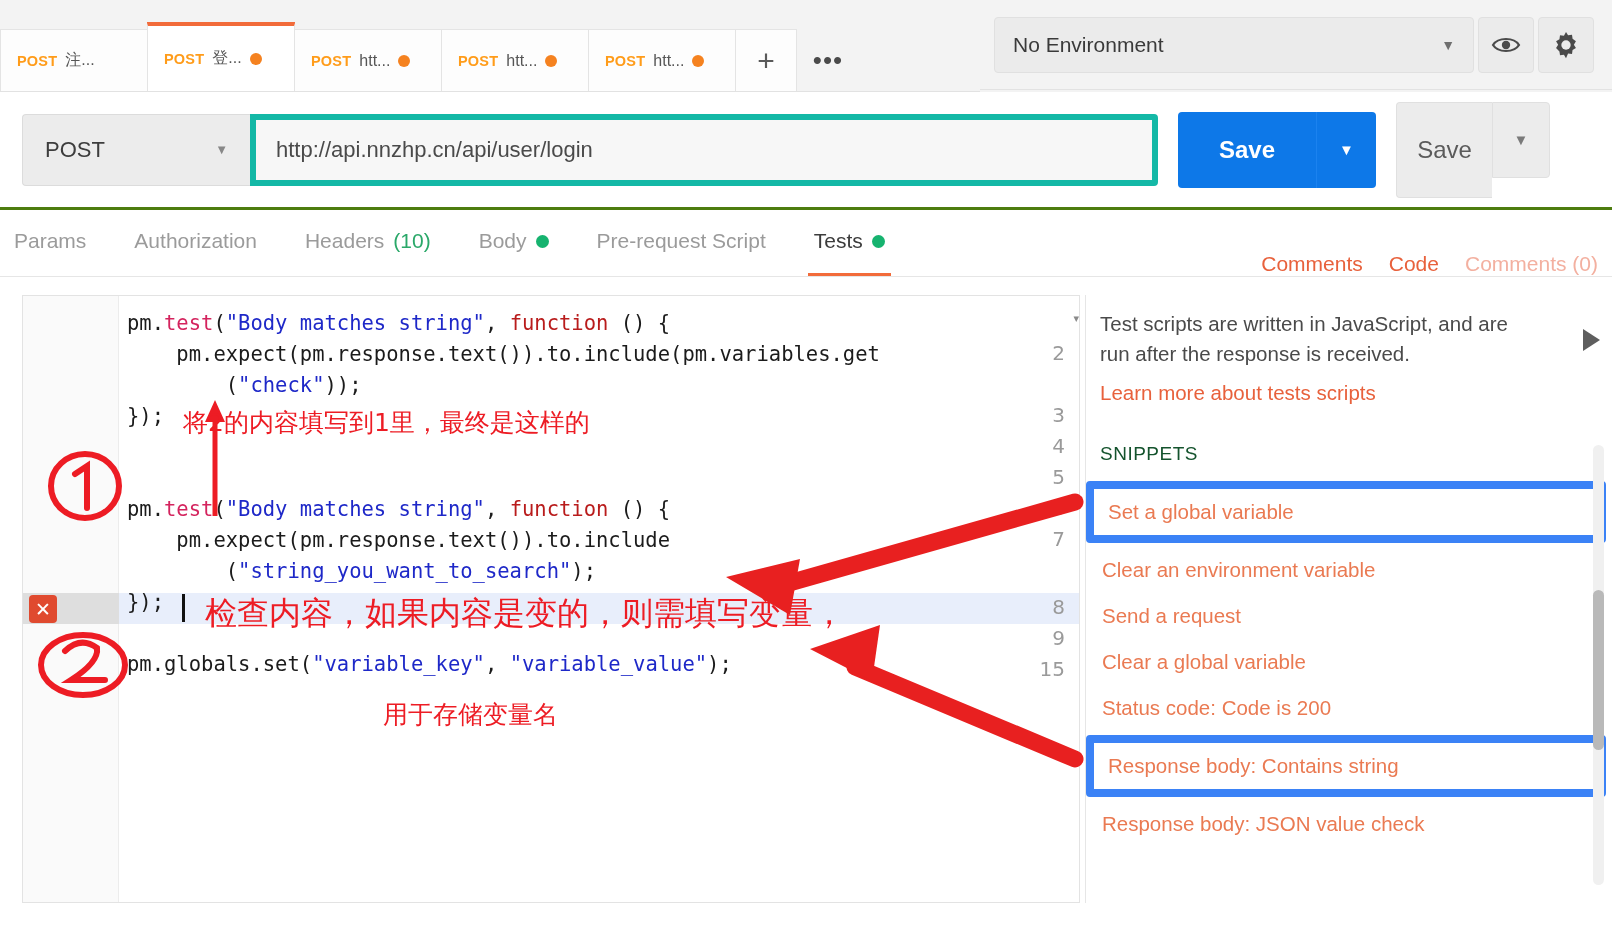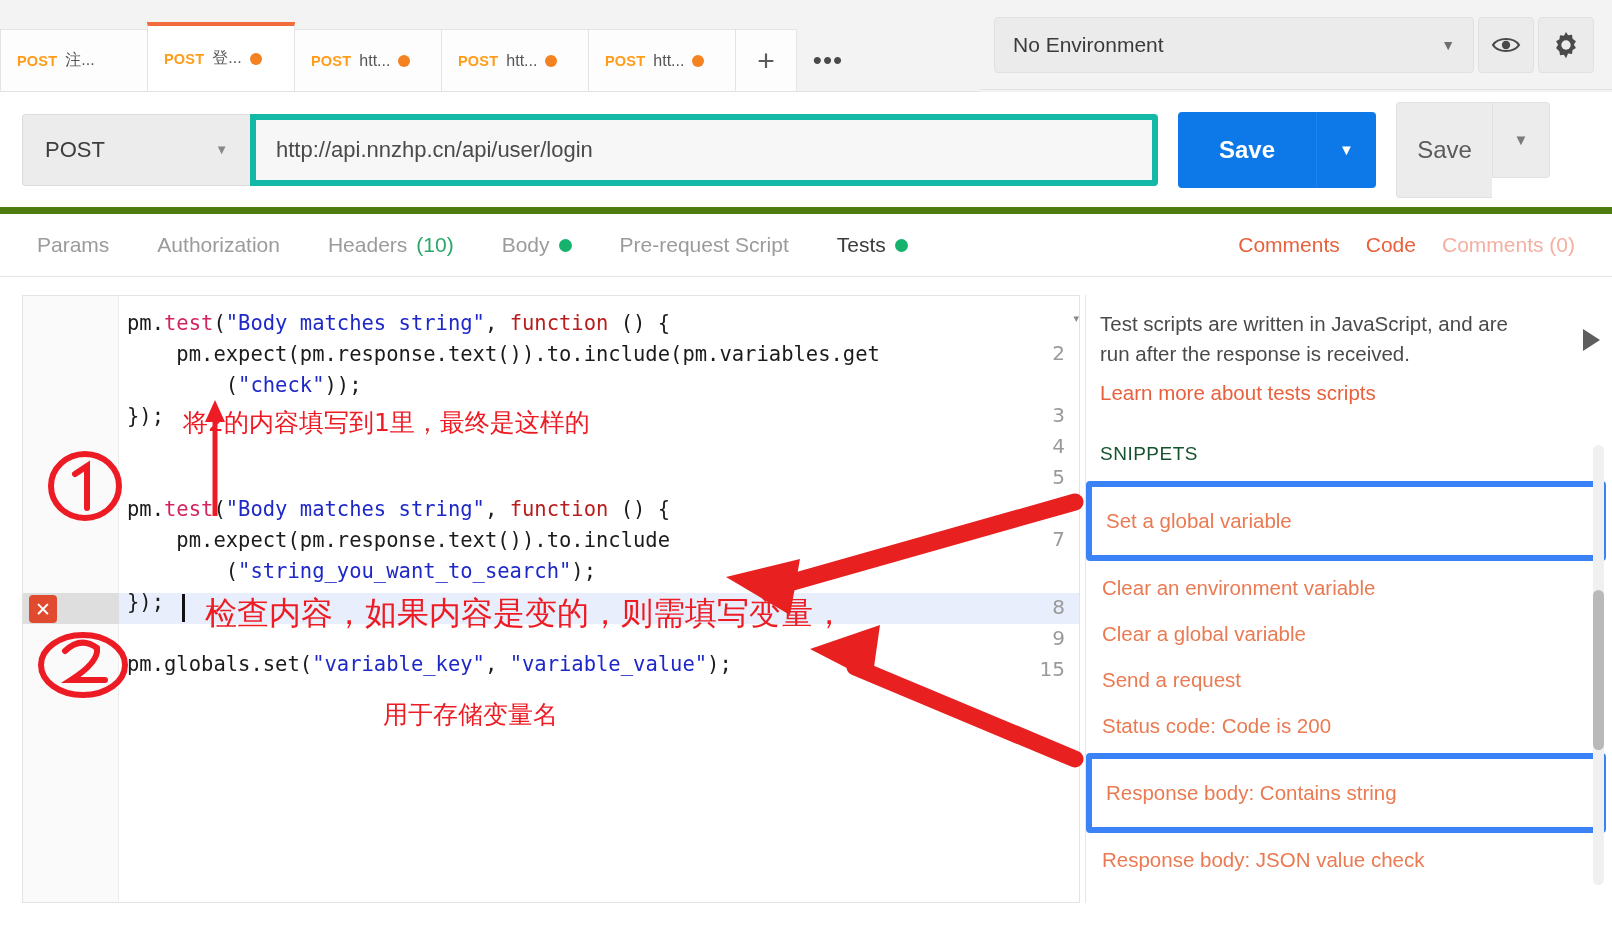--- a/index.html
+++ b/index.html
@@ -121,23 +121,23 @@
   }
   .save-caret {
     width:58px; height:76px; background:#ececec; color:#7a7a7a;
     display:flex; align-items:center; justify-content:center;
     border:1px solid #e0e0e0; border-radius:0 4px 4px 0; font-size:15px;
   }
 
   
   .reqtabs {
     position:absolute; left:0; top:207px; width:1612px; height:70px;
-    border-top:7px solid #4d7c0f;
+    border-top:3px solid #4d7c0f;
     border-bottom:1px solid #e6e6e6;
-    display:flex; align-items:center; padding:0 37px;
+    display:flex; align-items:flex-end; padding:0 14px;
     background:#fff;
   }
   .rtab {
     position:relative; height:70px; display:flex; align-items:center; gap:9px;
     margin-right:48px; font-size:21px; color:#9b9b9b;
   }
   .rtab.active { color:#3c3c3c; }
   .rtab.active::after {
     content:""; position:absolute; left:-6px; right:-6px; bottom:0;
     height:3px; background:#f26b3a;
@@ -208,22 +208,22 @@
   }
   .rp-link { display:block; margin-top:12px; font-size:20.5px; color:#e8613c; }
   .rp-head {
     margin-top:38px; font-size:19px; color:#14532d; letter-spacing:.5px;
   }
   .snips { margin-top:16px; }
   .snip {
     font-size:20.5px; color:#ea7a52; padding:11px 2px; position:relative;
   }
   .snip.boxed {
-    border:6px solid #3b82f6; border-radius:4px;
-    padding:22px 14px; margin:4px -14px;
+    border:8px solid #3b82f6; border-radius:4px;
+    padding:11px 14px; margin:4px -14px;
   }
   .rp-arrow {
     position:absolute; left:497px; top:34px;
     width:0;height:0;border-left:17px solid #5e5e5e;
     border-top:11px solid transparent;border-bottom:11px solid transparent;
   }
   .vscroll {
     position:absolute; right:8px; top:150px; width:11px; height:440px;
     background:#f0f0f0; border-radius:6px;
   }
@@ -397,22 +397,22 @@
     </div>
 
     <div class="rpanel">
       <div class="rp-desc">Test scripts are written in JavaScript, and are run after the response is received.</div>
       <span class="rp-link">Learn more about tests scripts</span>
       <div class="rp-head">SNIPPETS</div>
 
       <div class="snips">
         <div class="snip boxed">Set a global variable</div>
         <div class="snip">Clear an environment variable</div>
+        <div class="snip">Send a request</div>
         <div class="snip">Clear a global variable</div>
-        <div class="snip">Send a request</div>
         <div class="snip">Status code: Code is 200</div>
         <div class="snip boxed">Response body: Contains string</div>
         <div class="snip">Response body: JSON value check</div>
       </div>
 
       <div class="rp-arrow"></div>
 
       <div class="vscroll">
         <div class="vthumb"></div>
       </div>

